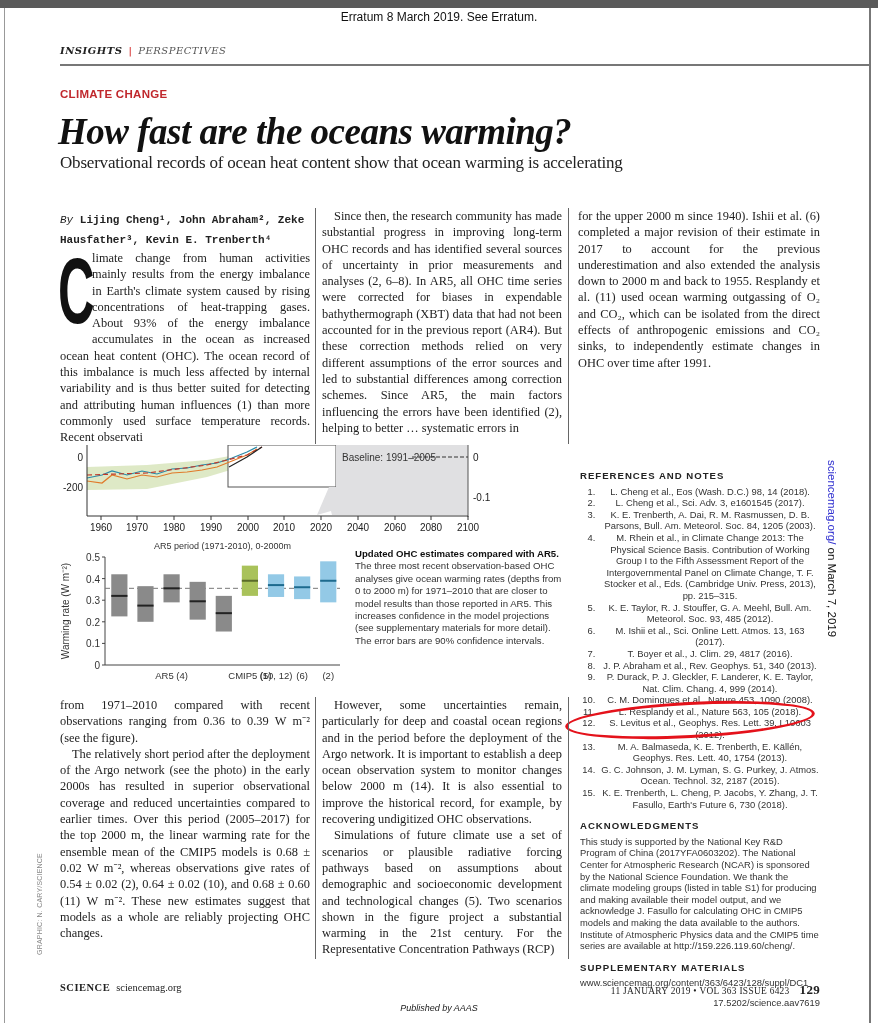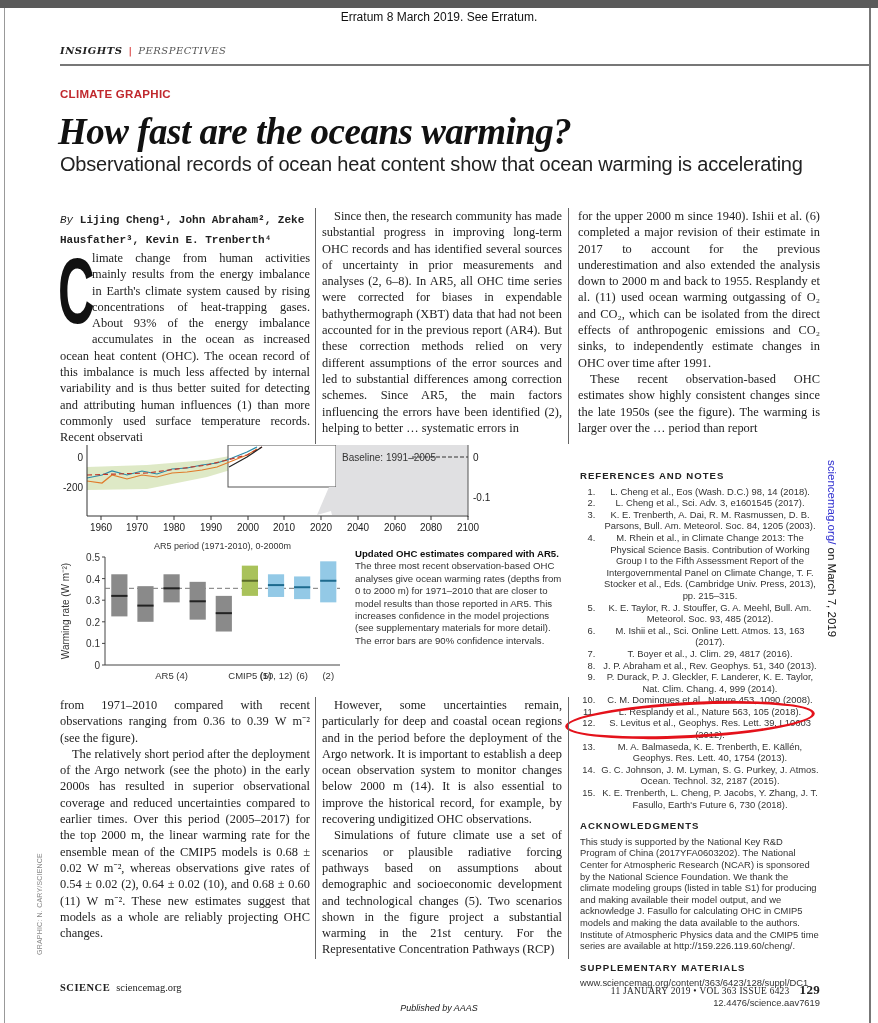--- a/index.html
+++ b/index.html
@@ -8,21 +8,21 @@
   .rightedge{position:absolute;left:869px;top:8px;width:2px;height:1015px;background:#777;}
   .leftedge{position:absolute;left:4px;top:8px;width:1px;height:1015px;background:#999;}
   .erratum{position:absolute;left:0;width:878px;top:10px;text-align:center;font-family:"Liberation Sans",sans-serif;font-size:12px;color:#111;}
   .kicker{position:absolute;left:60px;top:45px;font-family:"DejaVu Serif",serif;font-size:10px;font-style:italic;letter-spacing:.5px;}
   .kicker b{font-weight:bold;color:#222;}
   .kicker .sep{color:#c00;margin:0 6px;font-style:normal;}
   .kicker .sec{color:#555;}
   .rule{position:absolute;left:60px;top:64px;width:810px;height:2px;background:#777;}
   .topic{position:absolute;left:60px;top:88px;font-family:"Liberation Sans",sans-serif;font-weight:bold;font-size:11.5px;color:#c0282d;letter-spacing:.3px;}
   .title{position:absolute;left:58px;top:110px;font-family:"Liberation Serif",serif;font-style:italic;font-weight:bold;font-size:37px;color:#111;letter-spacing:-.5px;}
-  .dek{position:absolute;left:60px;top:153px;font-family:Liberation Sans, sans-serif;font-size:20px;color:#222;letter-spacing:-.2px;}
+  .dek{position:absolute;left:60px;top:153px;font-family:Liberation Serif, serif;font-size:17px;color:#222;letter-spacing:-.2px;}
   .col{position:absolute;font-family:"Liberation Serif",serif;font-size:12.4px;line-height:16.3px;text-align:justify;color:#222;}
   .col p{margin:0;text-indent:12px;}
   .col p.noind{text-indent:0;}
   .vrule{position:absolute;width:1px;background:#666;}
   .byline{position:absolute;left:60px;top:210px;width:250px;font-family:Liberation Mono, monospace;font-size:11px;line-height:20px;font-weight:bold;}
   .byline i{font-weight:normal;}
   .dropcap{float:left;font-family:"Liberation Sans",sans-serif;font-weight:bold;font-size:92px;line-height:82px;height:96px;margin:0 6px 0 -2px;transform:scaleX(.55);transform-origin:left top;width:28px;color:#111;}
   .fig{position:absolute;left:55px;top:445px;width:510px;height:245px;background:#fff;}
   .refs{position:absolute;left:580px;top:470px;width:240px;font-family:"Liberation Sans",sans-serif;font-size:9.4px;line-height:11.6px;color:#333;}
   .refs h4{margin:0 0 4px 0;font-size:9.6px;letter-spacing:1px;color:#222;font-weight:bold;}
@@ -50,42 +50,41 @@
 <div class="leftedge"></div>
 <div class="rightedge"></div>
 
 <div class="erratum">Erratum 8 March 2019. See Erratum.</div>
 
 <div class="kicker">
   <b>INSIGHTS</b><span class="sep">|</span><span class="sec">PERSPECTIVES</span>
 </div>
 <div class="rule"></div>
 
-<div class="topic">CLIMATE GRAPHIC</div>
+<div class="topic">CLIMATE CHANGE</div>
 <div class="title">How fast are the oceans warming?</div>
 <div class="dek">Observational records of ocean heat content show that ocean warming is accelerating</div>
 
 <div class="byline">
   <i>By</i>
   <span>Lijing Cheng¹, John Abraham², Zeke Hausfather³, Kevin E. Trenberth⁴</span>
 </div>
 <div class="col" style="left:60px;top:250px;width:250px;height:193px;overflow:hidden;">
   <span class="dropcap">C</span>
   <p class="noind">limate change from human activities mainly results from the energy imbalance in Earth's climate system caused by rising concentrations of heat-trapping gases. About 93% of the energy imbalance accumulates in the ocean as increased ocean heat content (OHC). The ocean record of this imbalance is much less affected by internal variability and is thus better suited for detecting and attributing human influences (1) than more commonly used surface temperature records. Recent observati</p>
 </div>
 <div class="vrule" style="left:315px;top:208px;height:236px;"></div>
 
 <div class="col" style="left:322px;top:208px;width:240px;height:237px;overflow:hidden;">
   <p>Since then, the research community has made substantial progress in improving long-term OHC records and has identified several sources of uncertainty in prior measurements and analyses (2, 6–8). In AR5, all OHC time series were corrected for biases in expendable bathythermograph (XBT) data that had not been accounted for in the previous report (AR4). But these correction methods relied on very different assumptions of the error sources and led to substantial differences among correction schemes. Since AR5, the main factors influencing the errors have been identified (2), helping to better … systematic errors in</p>
 </div>
 <div class="vrule" style="left:568px;top:208px;height:236px;"></div>
 
 <div class="col" style="left:578px;top:208px;width:242px;height:237px;overflow:hidden;">
   <p class="noind">for the upper 2000 m since 1940). Ishii et al. (6) completed a major revision of their estimate in 2017 to account for the previous underestimation and also extended the analysis down to 2000 m and back to 1955. Resplandy et al. (11) used ocean warming outgassing of O₂ and CO₂, which can be isolated from the direct effects of anthropogenic emissions and CO₂ sinks, to independently estimate changes in OHC over time after 1991.</p>
-  <p>These recent observation-based OHC estimates show highly consistent changes since the late 1950s (see the figure). The warming is larger over the … period than report</p>
 </div>
 
 <div class="fig">
   <svg id="topchart" width="510" height="90">
       <path d="M32 22 L92 20 L152 15 L192 8 L232 2 L232 8 L192 20 L152 32 L92 44 L32 45 Z" fill="#d6e3b8" opacity="0.8"></path>
       <rect x="173" y="0" width="108" height="42" fill="#fff" stroke="#555" stroke-width="1"></rect>
       <path d="M281 0 L413 0 L413 70 L277 70 L276 66 L262 70 L274 42 L281 42 Z" fill="#e0e0e2"></path>
       <line x1="413" y1="0" x2="413" y2="72" stroke="#555"></line>
       <polyline points="32,36 47,38 57,30 72,34 87,30 102,32 117,28 132,27 147,25 162,22 177,16 192,10 202,4" fill="none" stroke="#e07a2a" stroke-width="1.2" stroke-dasharray=""></polyline>
       <polyline points="32,33 47,30 57,26 72,30 87,26 102,29 117,24 132,23 147,20 162,18 177,13 192,7 202,2" fill="none" stroke="#2a8aa8" stroke-width="1.2" stroke-dasharray=""></polyline>
@@ -188,21 +187,21 @@
       <li>G. C. Johnson, J. M. Lyman, S. G. Purkey, J. Atmos. Ocean. Technol. 32, 2187 (2015).</li>
       <li>K. E. Trenberth, L. Cheng, P. Jacobs, Y. Zhang, J. T. Fasullo, Earth's Future 6, 730 (2018).</li>
     </ol>
   <div class="ack">
     <h4>ACKNOWLEDGMENTS</h4>
     <p>This study is supported by the National Key R&amp;D Program of China (2017YFA0603202). The National Center for Atmospheric Research (NCAR) is sponsored by the National Science Foundation. We thank the climate modeling groups (listed in table S1) for producing and making available their model output, and we acknowledge J. Fasullo for calculating OHC in CMIP5 models and making the data available to the authors. Institute of Atmospheric Physics data and the CMIP5 time series are available at http://159.226.119.60/cheng/.</p>
   </div>
   <div class="ack">
     <h4>SUPPLEMENTARY MATERIALS</h4>
     <p>www.sciencemag.org/content/363/6423/128/suppl/DC1</p>
-    <p class="doi">12.4476/science.aav7619</p>
+    <p class="doi">17.5202/science.aav7619</p>
   </div>
 </div>
 <div class="redmark"></div>
 
 <div class="side">
   <span class="lnk">sciencemag.org/</span><span> on March 7, 2019</span>
 </div>
 
 <div class="col" style="left:60px;top:697px;width:250px;height:260px;overflow:hidden;">
   <p class="noind">from 1971–2010 compared with recent observations ranging from 0.36 to 0.39 W m⁻² (see the figure).</p>

